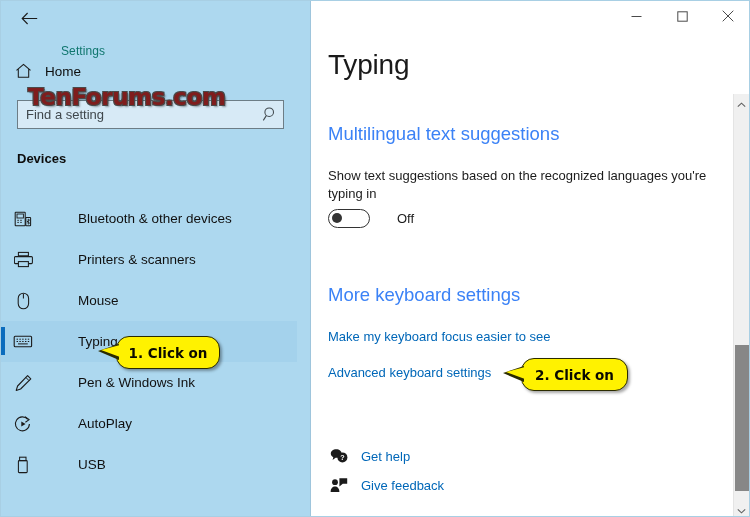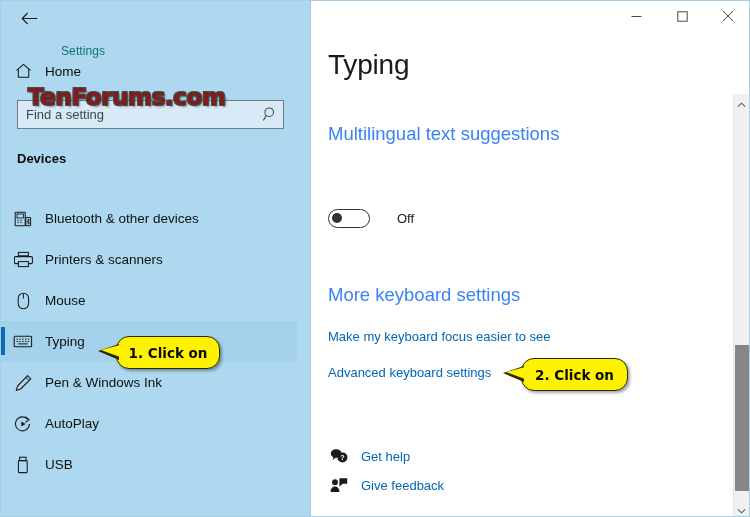--- a/index.html
+++ b/index.html
@@ -127,20 +127,21 @@
     left: 0; top: 197px;
     width: 310px;
   }
   .nav-item {
     position: relative;
     width: 296px;
     height: 41px;
     display: flex;
     align-items: center;
     cursor: default;
+    gap: 33px;
   }
   .nav-item .nav-icon {
     width: 44px;
     flex: 0 0 44px;
     display: flex;
     align-items: center;
     justify-content: center;
   }
   .nav-item .nav-label {
     font-size: 13.5px;
@@ -470,20 +471,21 @@
           </svg>
         </span>
       </div>
     </div>
 
     <div id="page-title">Typing</div>
   </div>
 
   <div class="sec-heading" style="left:327px; top:122px;">Multilingual text suggestions</div>
 
+  <div class="body-text" style="left:327px; top:166px; width:390px;">Show text suggestions based on the recognized languages you're typing in</div>
 
   <div id="toggle-row">
     <div id="toggle-switch">
       <div id="toggle-knob"></div>
     </div>
     <div id="toggle-label">Off</div>
   </div>
 
   <div class="sec-heading" style="left:327px; top:283px;">More keyboard settings</div>
 

